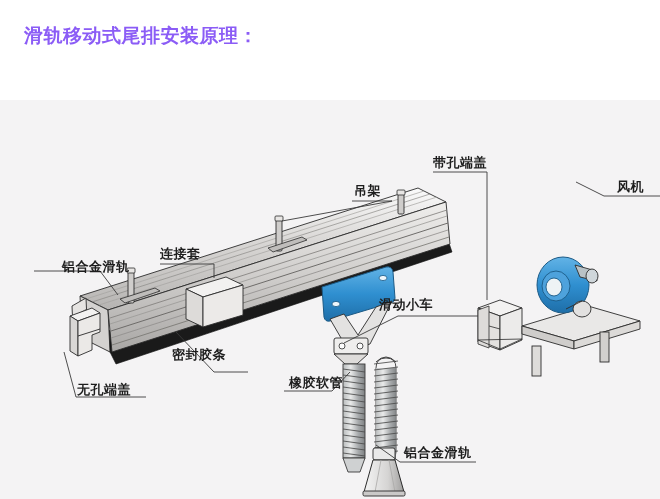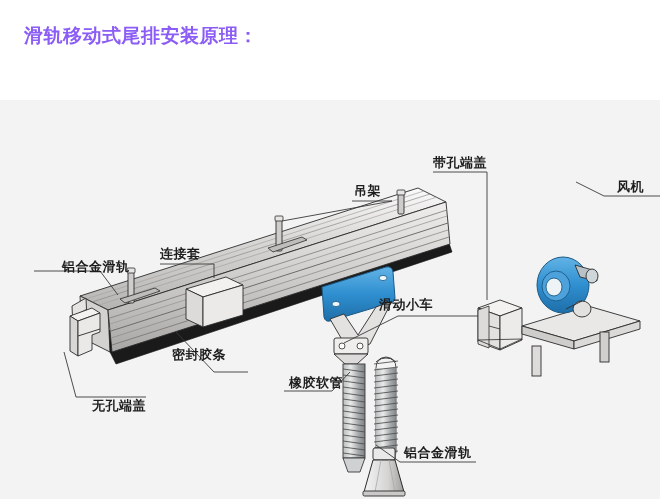--- a/index.html
+++ b/index.html
@@ -279,20 +279,20 @@
     <div class="callout-label" style="left:354px; top:85px;">吊架</div>
 
     <div class="callout-label" style="left:433px; top:57px;">带孔端盖</div>
 
     <div class="callout-label" style="left:617px; top:81px;">风机</div>
 
     <div class="callout-label" style="left:379px; top:199px;">滑动小车</div>
 
     <div class="callout-label" style="left:172px; top:249px;">密封胶条</div>
 
-    <div class="callout-label" style="left:77px; top:300px;margin-left:15px;">无孔端盖</div>
+    <div class="callout-label" style="left:77px; top:284px;">无孔端盖</div>
 
     <div class="callout-label" style="left:289px; top:277px;text-align:right;">橡胶软管</div>
 
     <div class="callout-label" style="left:404px; top:347px;">铝合金滑轨</div>
 
   </div>
 </div>
 
 </body></html>

